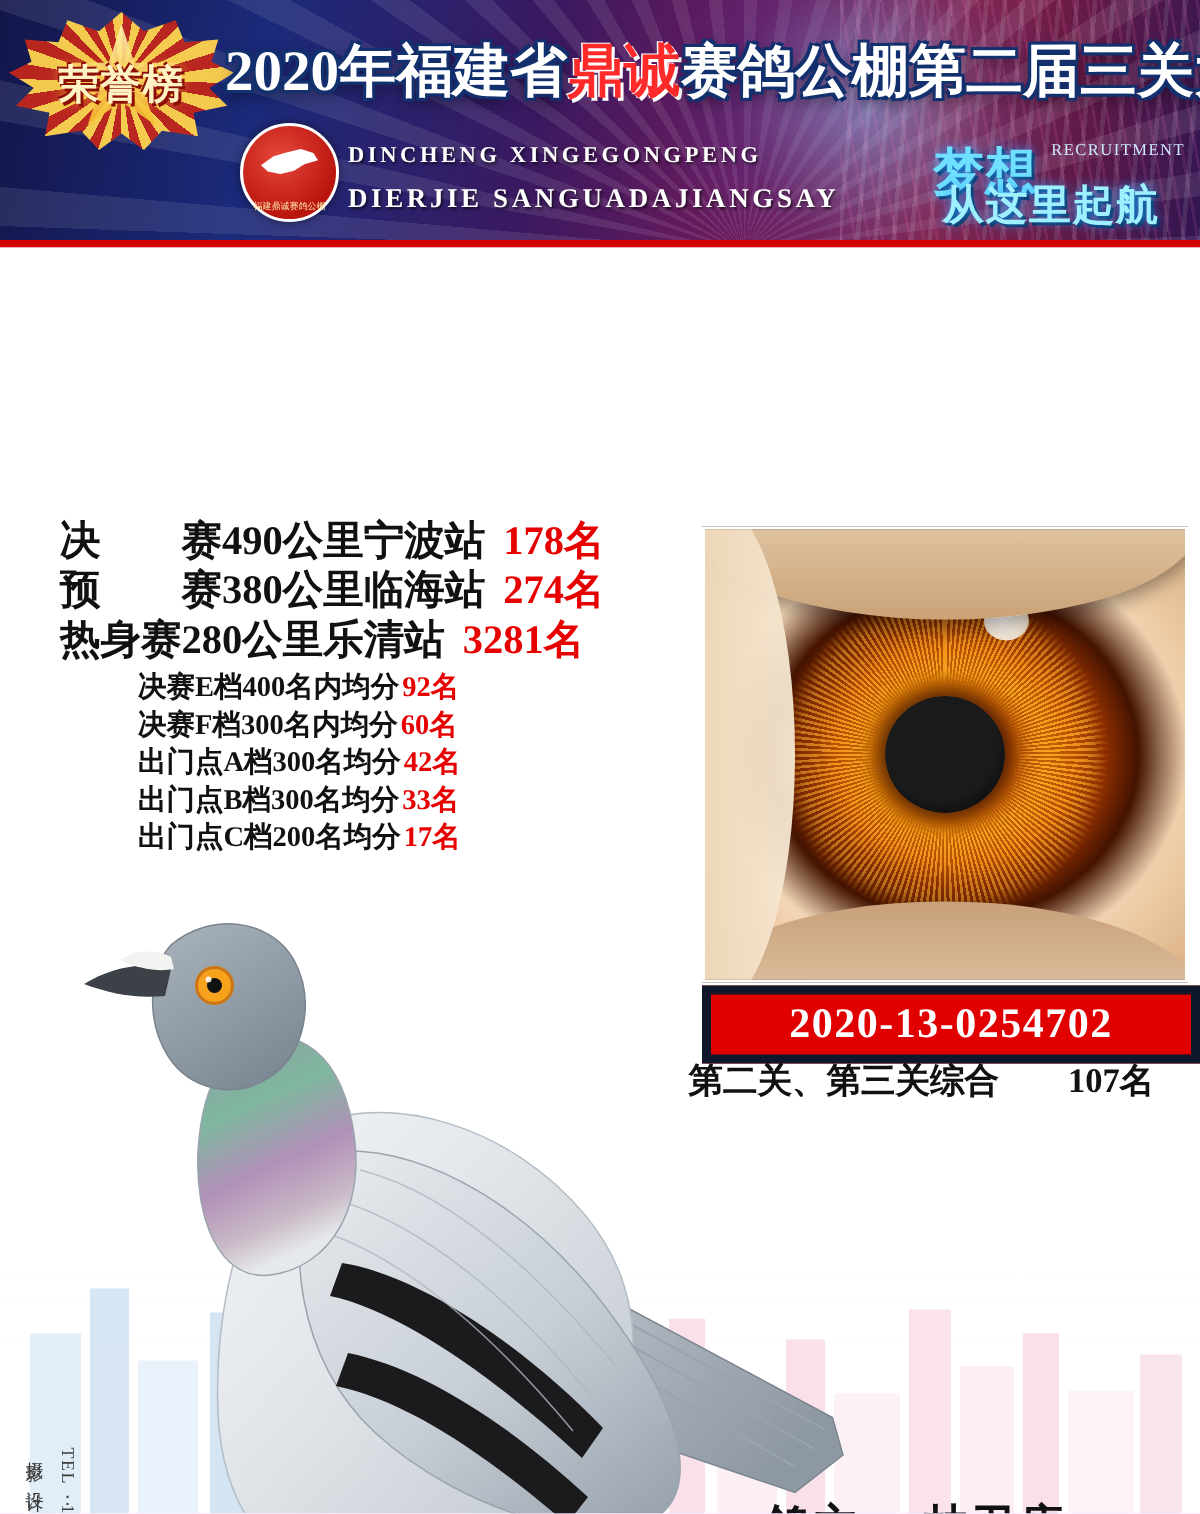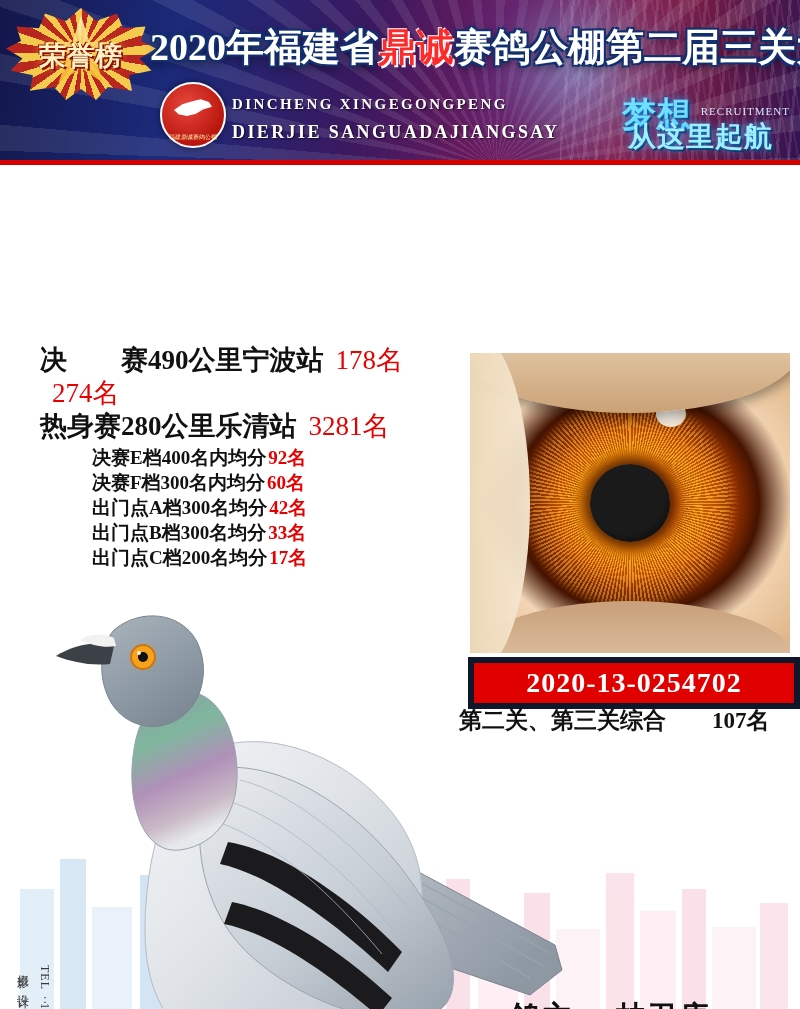--- a/index.html
+++ b/index.html
@@ -114,21 +114,21 @@
     text-shadow:0 0 8px rgba(40,160,255,.9),2px 2px 0 #0b2a56;
     font-family:"Liberation Serif", serif;
   }
   .recruit-cn2{
     position:absolute;left:6px;top:26px;font-size:28px;font-weight:bold;
     color:#9ff0ff;letter-spacing:1px;
     text-shadow:0 0 8px rgba(40,160,255,.9),2px 2px 0 #0b2a56;
     text-align:center;
   }
   .recruit-en{
-    position:absolute;right:0;top:2px;font-size:11px;color:#cfe9ff;letter-spacing:1px;margin-top:11px;
+    position:absolute;right:0;top:2px;font-size:11px;color:#cfe9ff;letter-spacing:1px;
   }
 
   
   .red-rule{
     position:absolute;left:0;top:160px;width:800px;height:5px;background:#d40000;
   }
 
   
   .body-bg{
     position:absolute;left:0;top:165px;width:800px;height:844px;
@@ -147,21 +147,21 @@
     position:absolute;left:40px;top:178px;width:420px;
   }
   .res-row{
     display:flex;align-items:center;height:33px;
   }
   .res-label{
     font-size:27px;font-weight:bold;color:#111;letter-spacing:0px;
     white-space:nowrap;
   }
   .res-val{
-    font-size:27px;font-weight:normal;color:#e60000;margin-left:12px;white-space:nowrap;
+    font-size:27px;font-weight:bold;color:#e60000;margin-left:12px;white-space:nowrap;
   }
   .sub-rows{
     margin-top:4px;padding-left:52px;
   }
   .sub-row{display:flex;align-items:flex-end;height:25px;}
   .sub-label{font-size:19px;font-weight:bold;color:#111;white-space:nowrap;}
   .sub-val{font-size:19px;font-weight:bold;color:#e60000;margin-left:2px;white-space:nowrap;}
 
   
   .eye-box{
@@ -320,20 +320,21 @@
         </g>
       </svg>
     </div>
 
     <div class="results">
       <div class="res-row">
         <span class="res-label">决　　赛490公里宁波站</span>
         <span class="res-val">178名</span>
       </div>
       <div class="res-row">
+        <span class="res-label">预　　赛380公里临海站</span>
         <span class="res-val">274名</span>
       </div>
       <div class="res-row">
         <span class="res-label">热身赛280公里乐清站</span>
         <span class="res-val">3281名</span>
       </div>
 
       <div class="sub-rows">
         <div class="sub-row">
           <span class="sub-label">决赛E档400名内均分</span>

